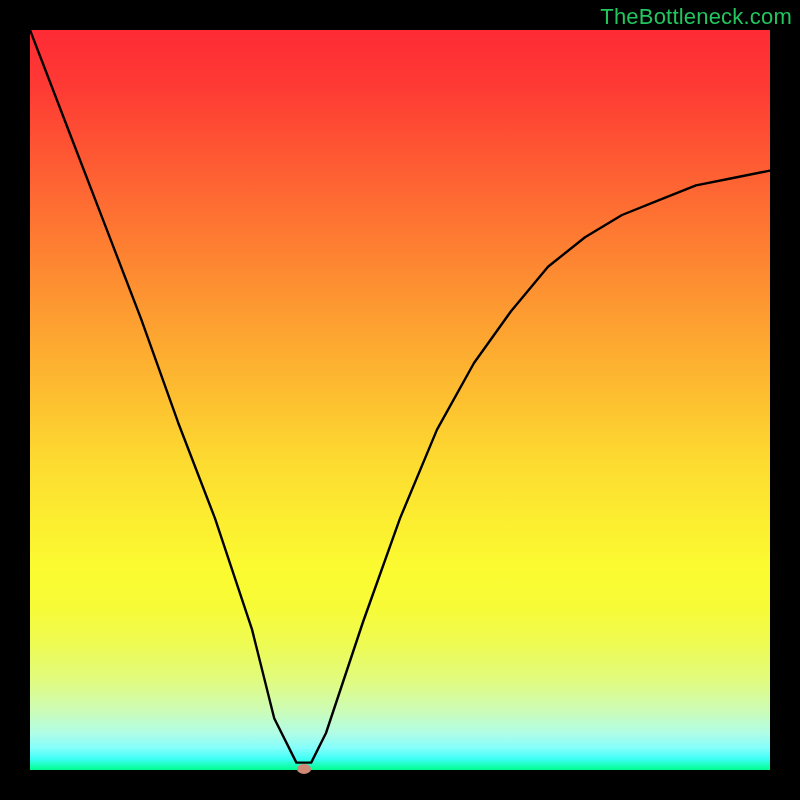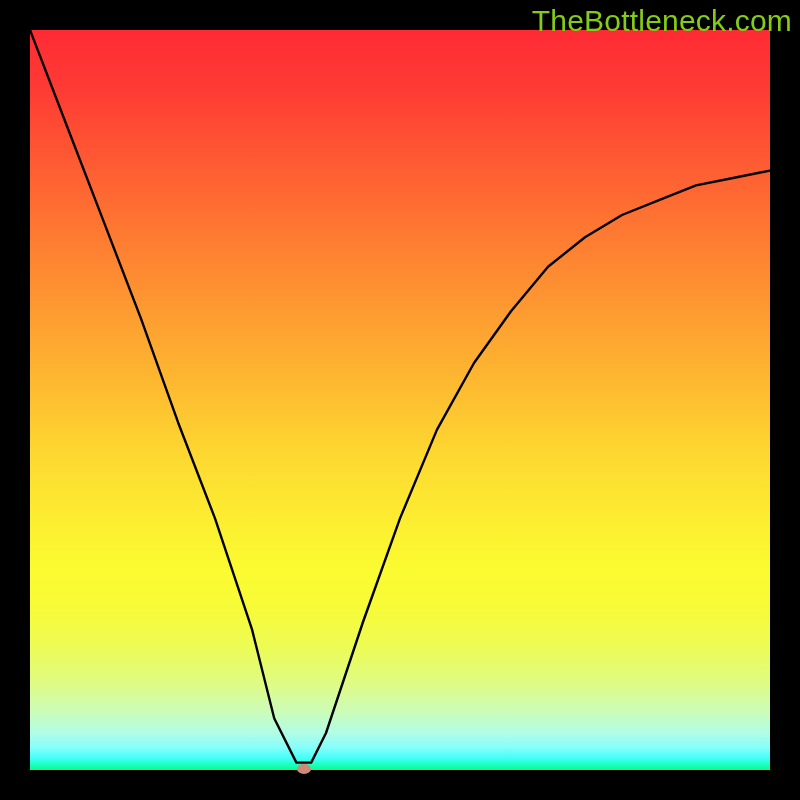--- a/index.html
+++ b/index.html
@@ -34,22 +34,22 @@
       #85fefb 97%,
       #3efff5 98.5%,
       #00ff8d 100%
     );
   }
   .watermark {
     position: absolute;
     top: 4px;
     right: 8px;
     font-family: Arial, Helvetica, sans-serif;
-    font-size: 30px;
-    color: #84cc16;
+    font-size: 22px;
+    color: #22c55e;
     font-weight: 500;
     letter-spacing: 0.2px;
     text-align: center;
   }
   svg.curve {
     position: absolute;
     left: 0; top: 0;
     width: 740px;
     height: 740px;
   }

